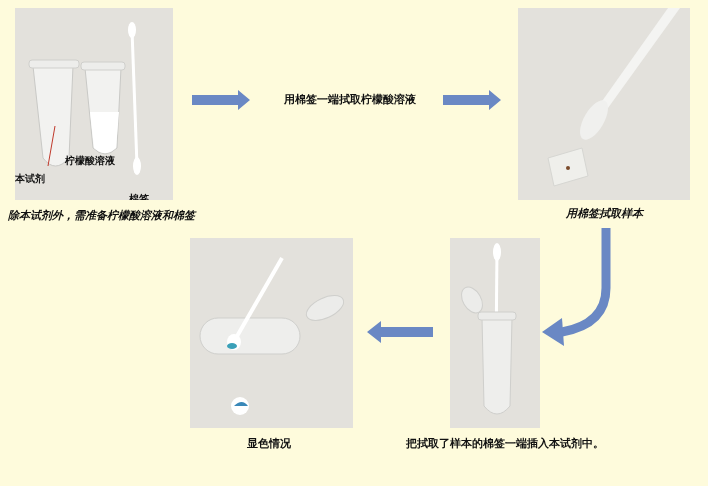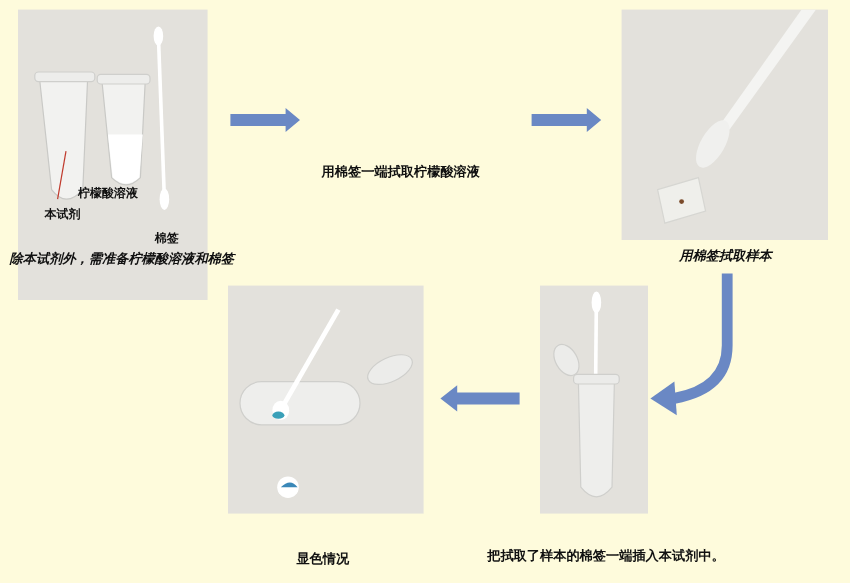--- a/index.html
+++ b/index.html
@@ -5,45 +5,45 @@
   html,body{margin:0;padding:0;}
   body{width:708px;height:486px;background:#fefbdc;position:relative;overflow:hidden;font-family:"DejaVu Sans","Liberation Sans",sans-serif;}
   .photo{position:absolute;background:#e3e1dc;overflow:hidden;}
   .cap{position:absolute;font-size:11px;font-weight:bold;color:#111;white-space:nowrap;}
   .lbl{position:absolute;font-size:10px;font-weight:bold;color:#111;white-space:nowrap;}
   svg{position:absolute;overflow:visible;}
 </style>
 </head>
 <body>
 
-<div class="photo" style="left:15px;top:8px;width:158px;height:242px;">
+<div class="photo" style="left:15px;top:8px;width:158px;height:192px;">
   <svg width="158" height="192">
 
     <path d="M18 58 L58 58 L54 150 Q40 166 28 150 Z" fill="#f2f2f0" stroke="#c9c9c6"></path>
     <rect x="14" y="52" width="50" height="8" rx="3" fill="#ededeb" stroke="#cfcfcc"></rect>
     <line x1="40" y1="118" x2="33" y2="158" stroke="#c0392b" stroke-width="1"></line>
 
     <path d="M70 60 L106 60 L102 140 Q90 152 78 140 Z" fill="#f2f2f0" stroke="#c9c9c6"></path>
     <rect x="66" y="54" width="44" height="8" rx="3" fill="#ededeb" stroke="#cfcfcc"></rect>
     <path d="M75 104 L104 104 L101 140 Q90 150 79 140 Z" fill="#fff"></path>
 
     <line x1="117" y1="22" x2="122" y2="158" stroke="#fff" stroke-width="3"></line>
     <ellipse cx="117" cy="22" rx="4" ry="8" fill="#fff"></ellipse>
     <ellipse cx="122" cy="158" rx="4" ry="9" fill="#fff"></ellipse>
   </svg>
   <span class="lbl" style="left:50px;top:146px;">柠檬酸溶液</span>
-  <span class="lbl" style="left:22px;top:164px;">本试剂</span>
+  <span class="lbl" style="left:0;top:164px;">本试剂</span>
   <span class="lbl" style="left:114px;top:184px;">棉签</span>
 </div>
 <div class="cap" style="left:8px;top:208px;font-style:italic;">除本试剂外，需准备柠檬酸溶液和棉签</div>
 
 <svg style="left:192px;top:90px;" width="60" height="20">
   <polygon points="0,5 46,5 46,0 58,10 46,20 46,15 0,15" fill="#6a88c4"></polygon>
 </svg>
-<div class="cap" style="left:268px;top:92px;margin-top:44px;">用棉签一端拭取柠檬酸溶液</div>
+<div class="cap" style="left:284px;top:92px;">用棉签一端拭取柠檬酸溶液</div>
 
 <svg style="left:443px;top:90px;" width="60" height="20">
   <polygon points="0,5 46,5 46,0 58,10 46,20 46,15 0,15" fill="#6a88c4"></polygon>
 </svg>
 
 <div class="photo" style="left:518px;top:8px;width:172px;height:192px;">
   <svg width="172" height="192">
     <path d="M150 0 L162 0 L90 100 L82 96 Z" fill="#f4f4f2"></path>
     <ellipse cx="76" cy="112" rx="10" ry="22" transform="rotate(30 76 112)" fill="#f0f0ee"></ellipse>
     <polygon points="30,150 64,140 70,168 36,178" fill="#efefeb" stroke="#d6d6d2"></polygon>
@@ -59,30 +59,30 @@
 
 <div class="photo" style="left:450px;top:238px;width:90px;height:190px;">
   <svg width="90" height="190">
     <line x1="47" y1="10" x2="46" y2="120" stroke="#fff" stroke-width="3"></line>
     <ellipse cx="47" cy="14" rx="4" ry="9" fill="#fff"></ellipse>
     <path d="M32 80 L62 80 L60 168 Q47 184 34 168 Z" fill="#eeeeec" stroke="#cfcfcc"></path>
     <rect x="28" y="74" width="38" height="8" rx="3" fill="#ebebe9" stroke="#cfcfcc"></rect>
     <ellipse cx="22" cy="62" rx="9" ry="14" transform="rotate(-30 22 62)" fill="#ececea" stroke="#cfcfcc"></ellipse>
   </svg>
 </div>
-<div class="cap" style="left:406px;top:456px;">把拭取了样本的棉签一端插入本试剂中。</div>
+<div class="cap" style="left:406px;top:436px;">把拭取了样本的棉签一端插入本试剂中。</div>
 
 <svg style="left:367px;top:321px;" width="68" height="22">
   <polygon points="0,11 14,0 14,6 66,6 66,16 14,16 14,22" fill="#6a88c4"></polygon>
 </svg>
 
 <div class="photo" style="left:190px;top:238px;width:163px;height:190px;">
   <svg width="163" height="190">
     <rect x="10" y="80" width="100" height="36" rx="18" fill="#eeeeec" stroke="#cfcfcc"></rect>
     <ellipse cx="135" cy="70" rx="20" ry="10" transform="rotate(-25 135 70)" fill="#ececea" stroke="#cfcfcc"></ellipse>
     <line x1="92" y1="20" x2="46" y2="100" stroke="#fff" stroke-width="4"></line>
     <ellipse cx="44" cy="104" rx="7" ry="8" fill="#fff"></ellipse>
     <ellipse cx="42" cy="108" rx="5" ry="3" fill="#3aa0b8"></ellipse>
     <circle cx="50" cy="168" r="9" fill="#fff"></circle>
     <path d="M44 168 Q52 160 58 168" fill="#3a88b8"></path>
   </svg>
 </div>
-<div class="cap" style="left:247px;top:458px;">显色情况</div>
+<div class="cap" style="left:247px;top:436px;">显色情况</div>
 
 </body></html>

